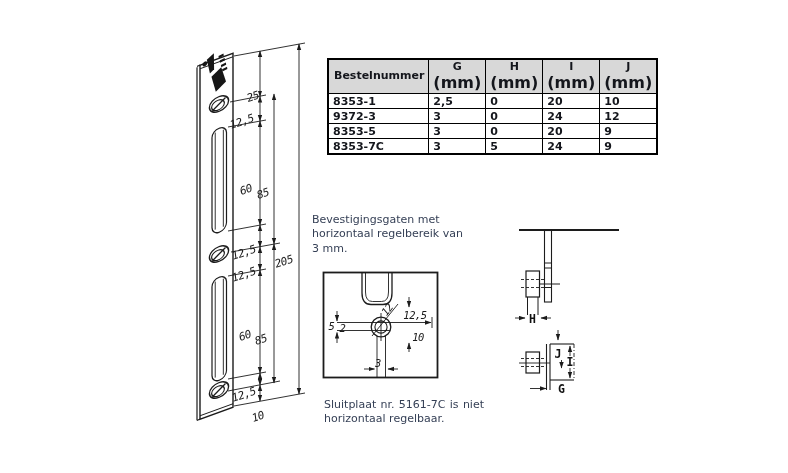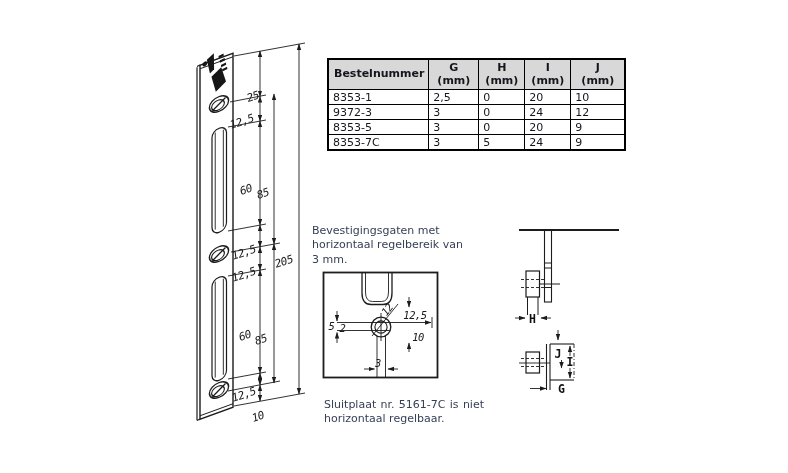--- a/index.html
+++ b/index.html
@@ -3,31 +3,31 @@
 <meta charset="utf-8">
 <style>
   html,body{margin:0;padding:0;background:#fff;}
   #page{position:relative;width:788px;height:473px;background:#fff;overflow:hidden;
         font-family:"DejaVu Sans","Liberation Sans",sans-serif;}
   #drawings{position:absolute;left:0;top:0;}
 
   
   .tbl{position:absolute;left:327px;top:58px;border-collapse:collapse;
        color:#14161c;border:2px solid #000;}
-  .tbl th,.tbl td{border:1.6px solid #000;}
+  .tbl th,.tbl td{border:1.6px solid #000;font-weight:bold;}
   .tbl th{background:#d8d8d8;font-size:11px;font-weight:bold;height:27px;
           padding:1px 4px;line-height:1.15;text-align:center;vertical-align:middle;}
   .tbl th.name{ text-align:right;padding-left:5px;}
   .tbl td{font-size:11px;height:14px;padding:0 4px;line-height:1;}
   .tbl td.name{text-align:left;width:88px;}
-  .unit{display:block;font-size:11px;}
+  .unit{display:block;font-size:16px;}
 
   
   .note{position:absolute;color:#343f55;font-size:11px;line-height:1.3;}
-  #note-mounting{left:312px;top:224px;width:156px;}
+  #note-mounting{left:312px;top:213px;width:156px;}
   #note-7c{left:324px;top:398px;width:160px;text-align:justify;}
 
   
   .dim{font-family:"DejaVu Sans Mono","Liberation Mono",monospace;font-style:italic;
        font-size:11px;fill:#1c1c1c;letter-spacing:-0.5px;}
   .dim-sm{font-family:"DejaVu Sans Mono","Liberation Mono",monospace;font-style:italic;
        font-size:10.5px;fill:#1c1c1c;letter-spacing:-0.5px;}
   .letter{font-family:"DejaVu Sans Mono","Liberation Mono",monospace;font-weight:bold;
        font-size:11.5px;fill:#111;}
   .ln{stroke:#1c1c1c;fill:none;}

